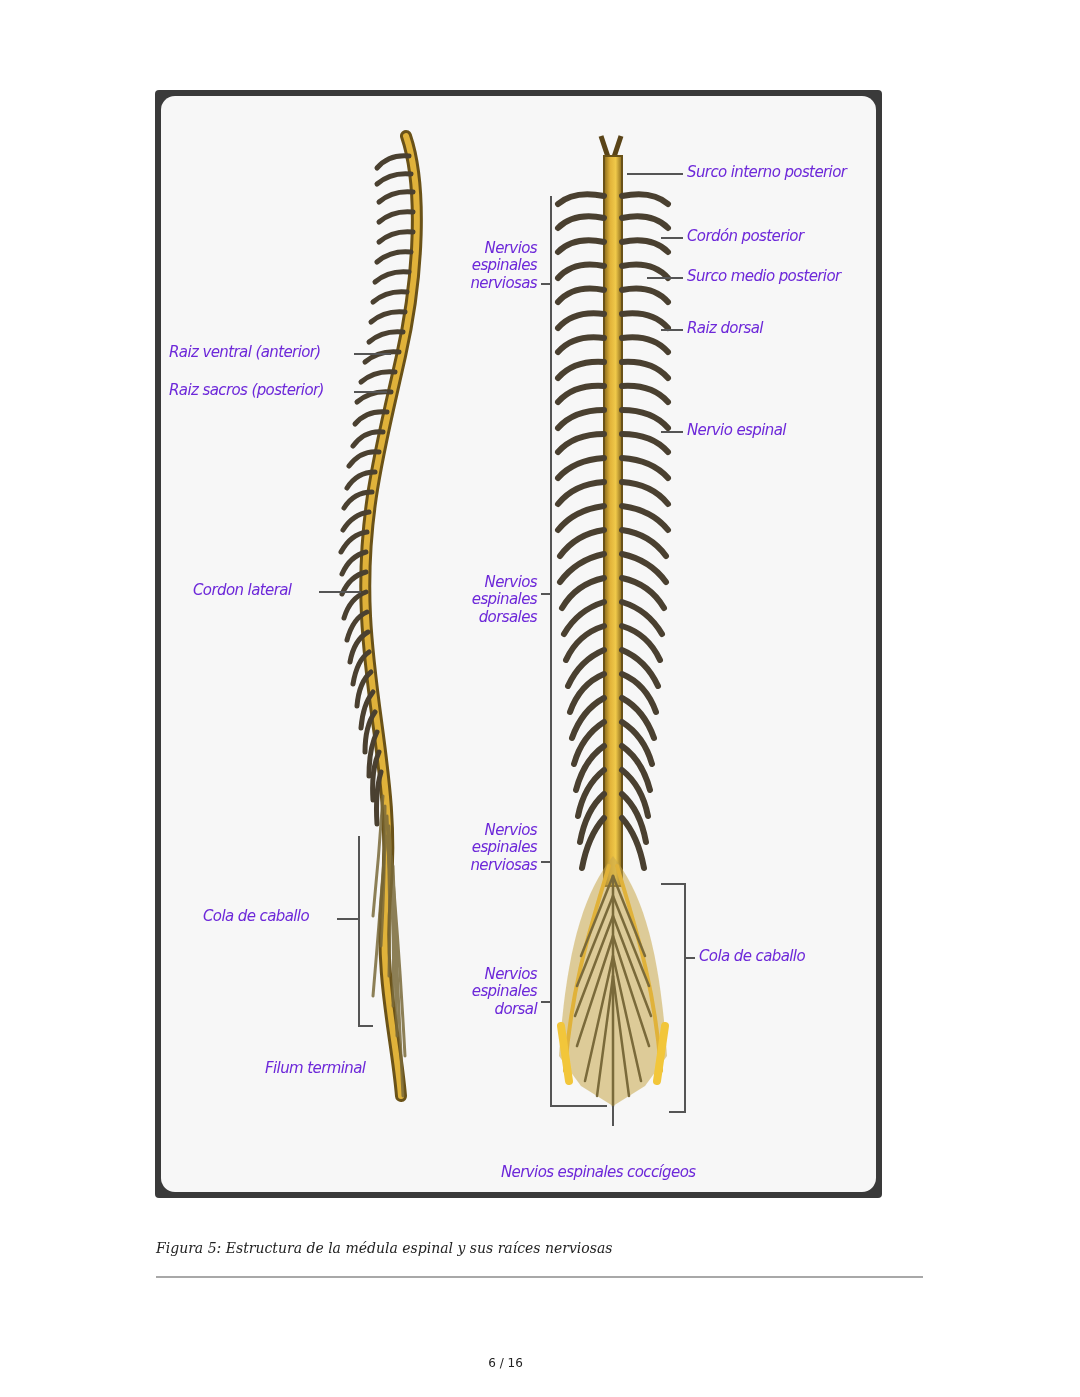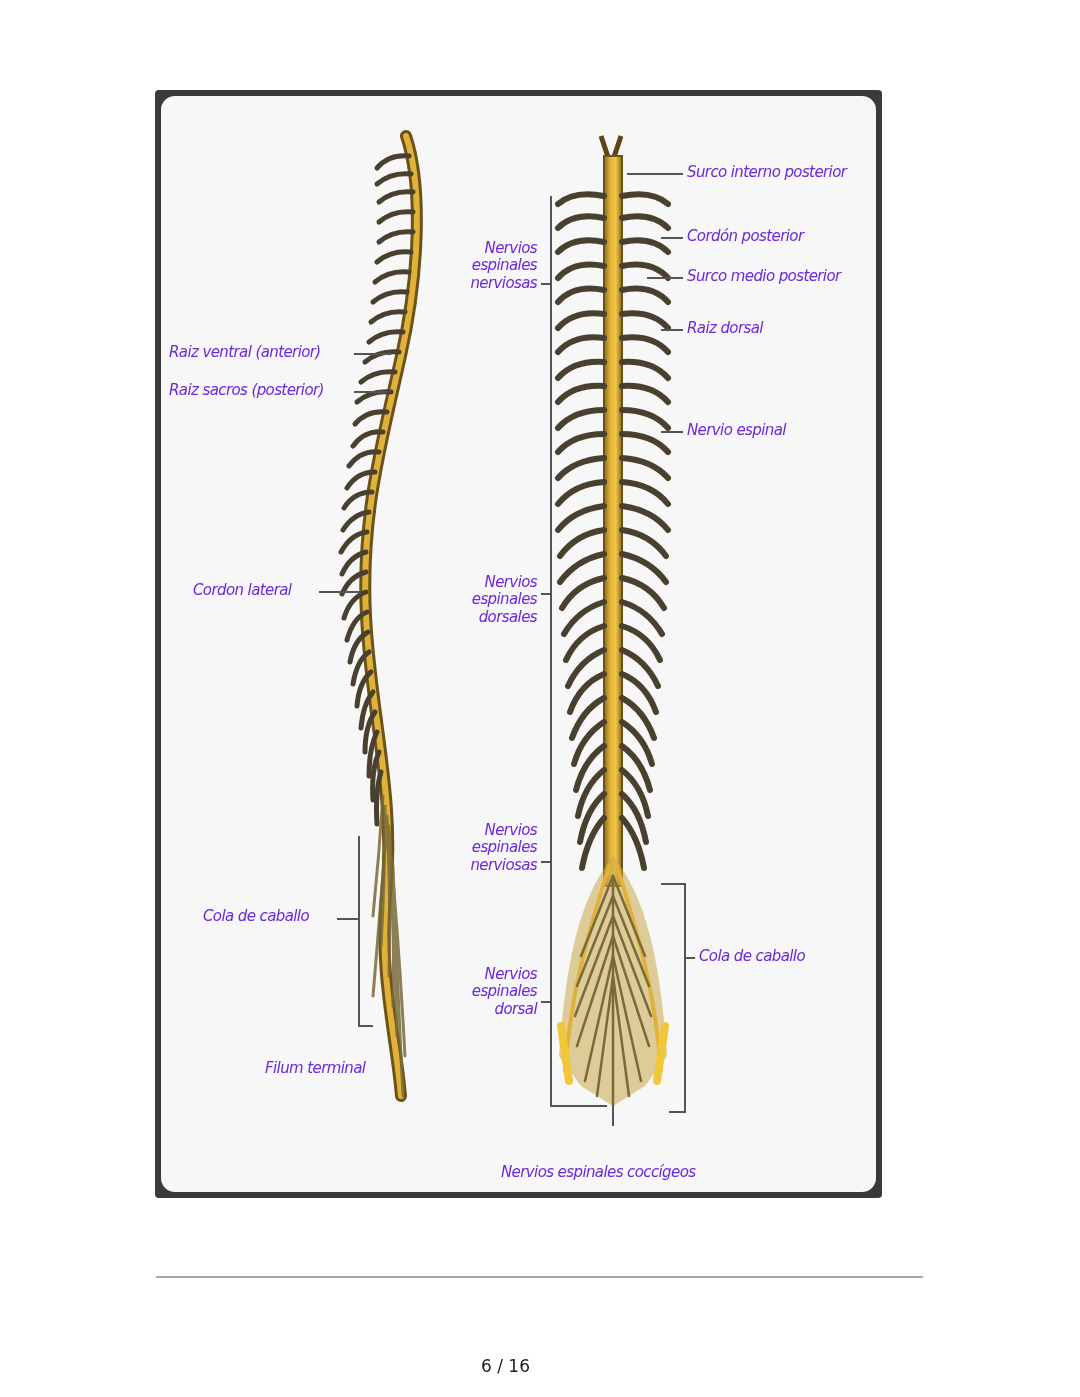--- a/index.html
+++ b/index.html
@@ -21,21 +21,21 @@
     font-style: italic;
   }
   .lbl.center { text-align: right; }
   .caption {
     position: absolute; left: 156px; top: 1240px; font-family: "DejaVu Serif", serif;
     font-style: italic; font-size: 14px; color: #222;
   }
   .rule { position: absolute; left: 156px; top: 1276px; width: 767px; height: 2px; background: #a8a8a8; }
   .page-num {
     position: absolute; left: 0; width: 1011px; top: 1356px; text-align: center;
-    font-family: "DejaVu Sans", sans-serif; font-size: 17px; color: #222;
+    font-family: "DejaVu Sans", sans-serif; font-size: 12px; color: #222;
   }
 </style>
 </head>
 <body>
 
 <div class="page">
 
   <div class="figure-frame">
     <div class="figure-inner">
       <svg width="715" height="1096" viewBox="0 0 715 1096">
@@ -238,15 +238,16 @@
       <div class="lbl center" style="left:296px; top:870px; width:80px;">
         <div>Nervios</div>
         <div>espinales</div>
         <div>dorsal</div>
       </div>
 
       <div class="lbl" style="left:340px; top:1042px;margin-top:26px;">Nervios espinales coccígeos</div>
     </div>
   </div>
 
+  <div class="caption">Figura 5: Estructura de la médula espinal y sus raíces nerviosas</div>
   <div class="rule"></div>
   <div class="page-num">6 / 16</div>
 </div>
 
 </body></html>

